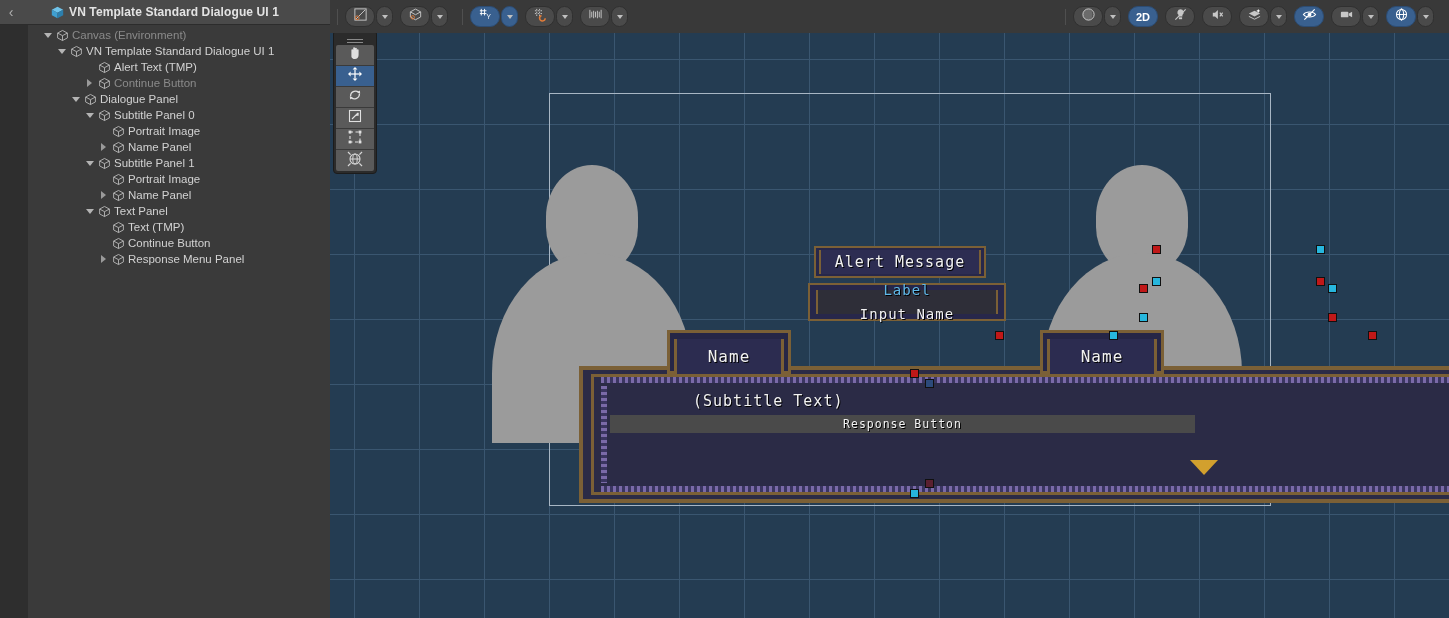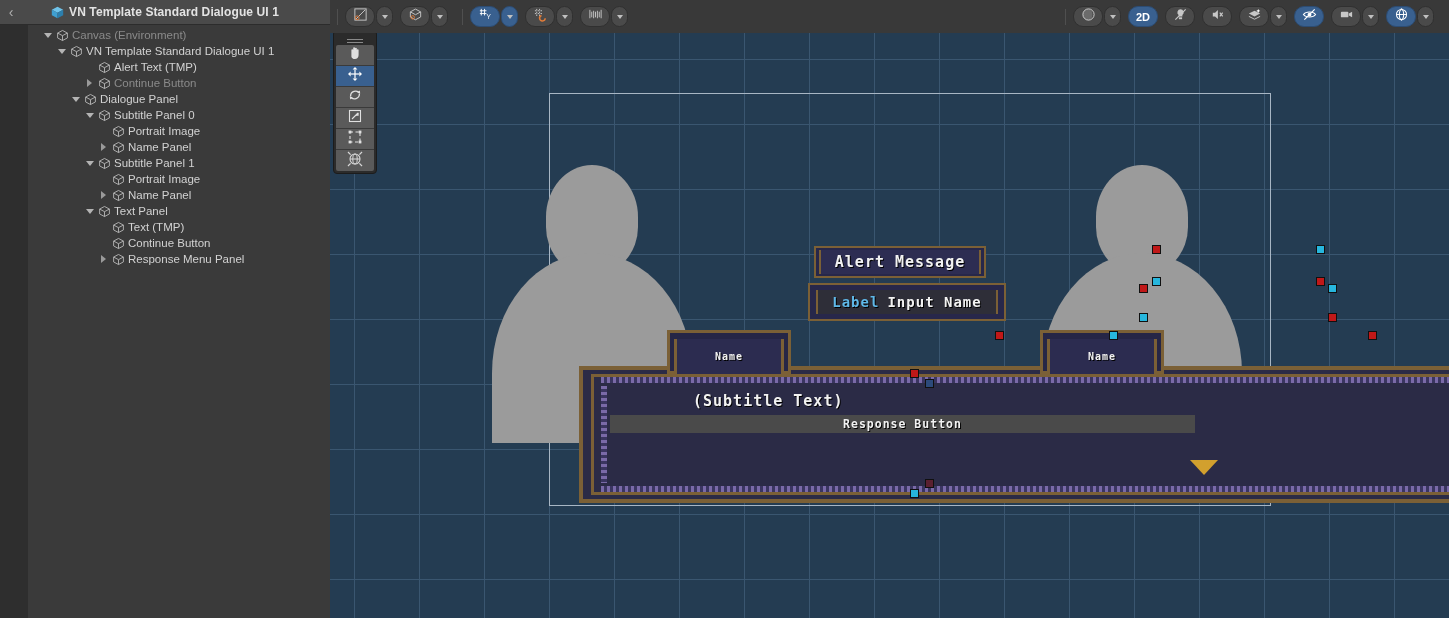--- a/index.html
+++ b/index.html
@@ -131,21 +131,21 @@
     position: absolute; top: 88px; left: 50%; transform: translateX(-50%);
     width: 200px; height: 190px; background: #9b9b9b;
     border-radius: 100px 100px 0 0 / 120px 120px 0 0;
   }
 
   
   .vn { position: absolute; z-index: 10; }
 
   .pix {
     font-family: "DejaVu Sans Mono", "Liberation Mono", monospace;
-    font-weight: bold; color: #f2f2f2;
+    font-weight: normal; color: #f2f2f2;
     letter-spacing: 1px;
     text-shadow: 1px 1px 0 #000;
   }
 
   
   .h {
     position: absolute; width: 9px; height: 9px; z-index: 30;
     border: 1px solid #101010;
   }
   .h.red { background: #c01818; }
@@ -160,32 +160,32 @@
     position: absolute; inset: 0; display: flex; align-items: center; justify-content: center;
     font-size: 15px;
   }
 
   
   #input-field { left: 478px; top: 283px; width: 198px; height: 38px; }
   #input-field .bg { position: absolute; inset: 0; background: #27274a; border: 2px solid #7b6036; }
   #input-field .row {
     position: absolute; left: 8px; right: 8px; top: 7px; bottom: 7px;
     background: #2e2e38; border-left: 2px solid #7b6036; border-right: 2px solid #7b6036;
-    display: flex; align-items: center; justify-content: center; gap: 8px;
+    display: flex; align-items: center; justify-content: center; gap: 8px; flex-direction: column;
   }
   #input-field .lbl { font-size: 14px; color: #5fb8e8; }
   #input-field .val { font-size: 14px; color: #f2f2f2; }
 
   
   .name-panel { width: 124px; height: 44px; }
   .name-panel .bg { position: absolute; inset: 0; background: #262646; border: 3px solid #7b6036; }
   .name-panel .inner { position: absolute; left: 7px; right: 7px; top: 9px; bottom: 0;
     background: #2c2c50; border-left: 3px solid #7b6036; border-right: 3px solid #7b6036; }
   .name-panel .txt { position: absolute; inset: 0; display: flex; align-items: center;
-    justify-content: center; font-size: 10px; padding-top: 8px; }
+    justify-content: center; font-size: 16px; padding-top: 8px; }
   #name-left { left: 337px; top: 330px; }
   #name-right { left: 710px; top: 330px; }
 
   
   #dlg-outer { left: 249px; top: 366px; width: 910px; height: 137px; }
   #dlg-outer .ring1 { position: absolute; inset: 0; background: #2b2b46; border: 4px solid #7b6036; }
   #dlg-outer .ring2 { position: absolute; left: 12px; top: 8px; right: 12px; bottom: 8px;
     border: 3px solid #7b6036; background: #2b2b46; }
   #dlg-outer .dash-top, #dlg-outer .dash-bot {
     position: absolute; left: 22px; right: 22px; height: 6px;

